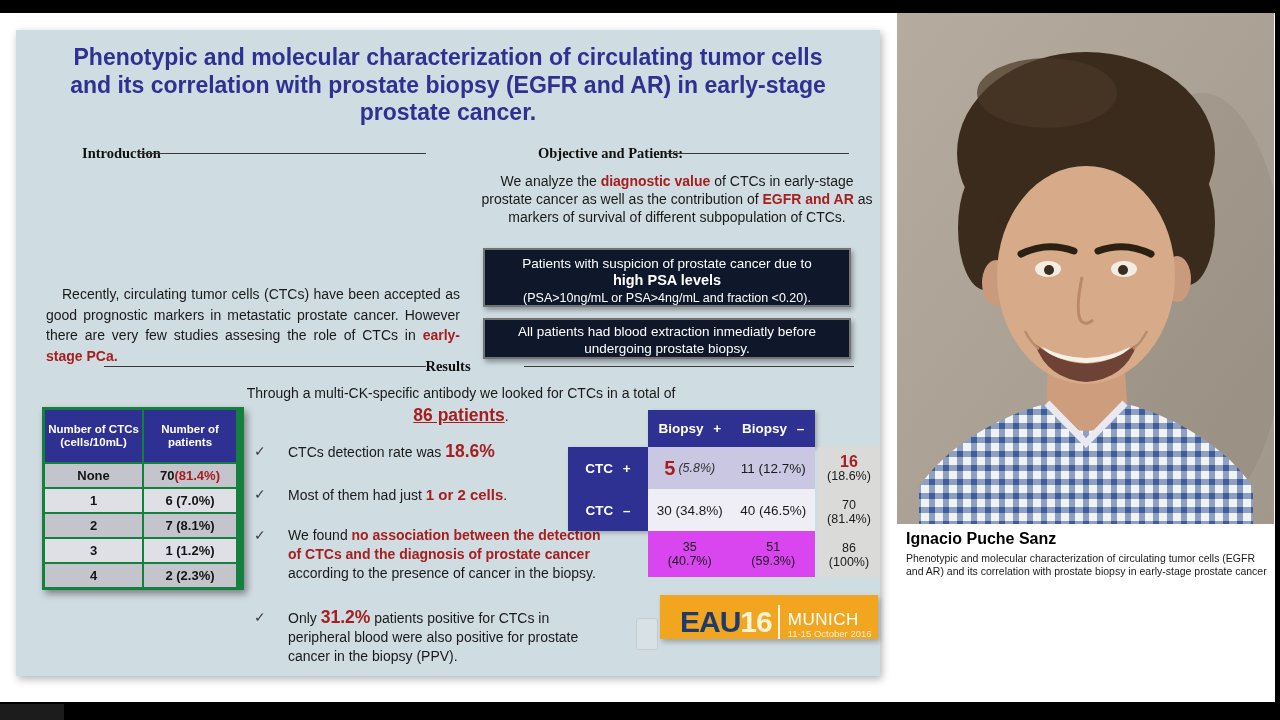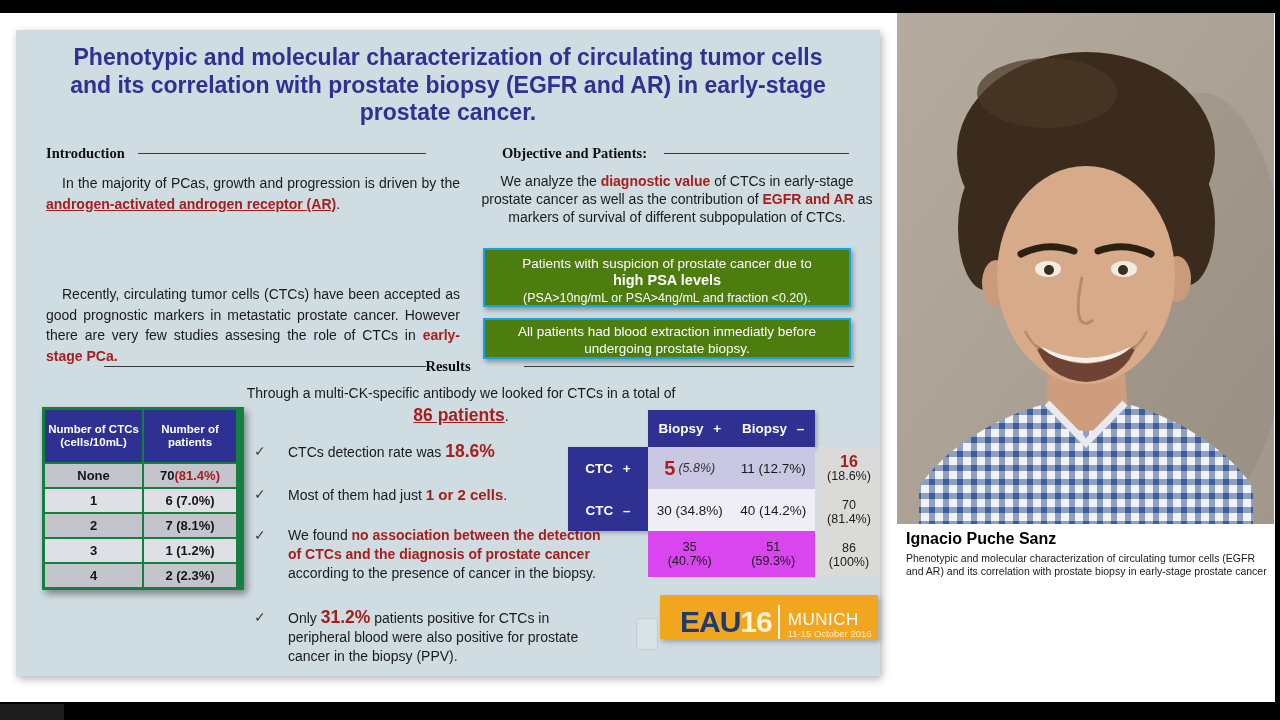--- a/index.html
+++ b/index.html
@@ -14,38 +14,38 @@
   
   .poster {
     position:absolute; left:16px; top:30px; width:864px; height:646px;
     background:#cfdce2; box-shadow:2px 3px 8px rgba(0,0,0,.3);
   }
   .poster * { position:absolute; }
   .title {
     left:40px; top:14px; width:784px; text-align:center;
     font-size:23px; font-weight:bold; color:#2e3192; line-height:27.5px;
   }
-  .sec-head { font-family:"Liberation Serif", serif; font-weight:bold; font-size:14.5px; color:#101010; }
+  .sec-head { font-family:"Liberation Serif", serif; font-weight:bold; font-size:14.5px; color:#101010;margin-left:36px; }
   .h-line { border-top:1.6px solid #3a3a3a; height:0; }
   .intro-head { left:30px; top:115px; }
   .line-intro { left:122px; top:123px; width:288px; }
   .obj-head  { left:486px; top:115px; }
   .line-obj  { left:648px; top:123px; width:185px; }
 
   .body-text { font-size:14px; color:#1a1a1a; }
   .p-intro1 { left:30px; top:143px; width:414px; line-height:20.5px; text-align:justify; text-indent:16px; }
   .p-intro2 { left:30px; top:212px; width:414px; line-height:20.5px; text-align:justify; text-indent:16px;margin-top:42px; }
   .p-obj    { left:462px; top:142px; width:398px; line-height:18px; text-align:center; font-size:14px; }
 
   .red-b { color:#a61e1e; font-weight:bold; }
   .red-b-u { color:#a61e1e; font-weight:bold; text-decoration:underline; }
   .red-big { color:#a61e1e; font-weight:bold; font-size:17.5px; }
 
   .blue-box {
-    background:#4d7c0f; border:2px solid #0ea5e9; color:#fff; text-align:center;
+    background:#0f172a; border:2px solid #737373; color:#fff; text-align:center;
     box-shadow:2px 3px 5px rgba(0,0,0,.35);
   }
   .box1 { left:467px; top:218px; width:364px; height:50px; padding-top:5px; font-size:13.5px; line-height:17px; }
   .box1 .psa { font-weight:bold; font-size:14.5px; }
   .box1 .small { font-size:12.5px;margin-top:24px; }
   .box2 { left:467px; top:288px; width:364px; height:33px; padding-top:4px; font-size:13.5px; line-height:16.5px; }
 
   .results-head { left:0; top:328px; width:864px; text-align:center; font-family:"Liberation Serif", serif; font-weight:bold; font-size:14.5px; color:#101010; }
   .line-res-l { left:88px;  top:336px; width:322px; }
   .line-res-r { left:508px; top:336px; width:330px; }
@@ -113,21 +113,20 @@
 <body>
 
 <div class="video-white">
 
   <div class="poster" style="left:16px; top:17px;">
     <div class="title">Phenotypic and molecular characterization of circulating tumor cells and its correlation with prostate biopsy (EGFR and AR) in early-stage prostate cancer.</div>
 
     <div class="sec-head intro-head">Introduction</div>
     <div class="h-line line-intro"></div>
 
-    <div class="body-text p-intro1"><span style="position:static">In the majority of PCas, growth and progression is driven by the </span><span class="red-b-u" style="position:static">androgen-activated androgen receptor (AR)</span><span style="position:static">.</span></div>
     <div class="body-text p-intro2"><span style="position:static">Recently, circulating tumor cells (CTCs) have been accepted as good prognostic markers in metastatic prostate cancer. However there are very few studies assesing the role of CTCs in </span><span class="red-b" style="position:static">early-stage PCa.</span></div>
 
     <div class="sec-head obj-head">Objective and Patients:</div>
     <div class="h-line line-obj"></div>
 
     <div class="body-text p-obj"><span style="position:static">We analyze the </span><span class="red-b" style="position:static">diagnostic value</span><span style="position:static"> of CTCs in early-stage prostate cancer as well as the contribution of </span><span class="red-b" style="position:static">EGFR and AR</span><span style="position:static"> as markers of survival of different subpopulation of CTCs.</span></div>
 
     <div class="blue-box box1">
       <span style="position:static">Patients with suspicion of prostate cancer due to</span><br>
       <span class="psa" style="position:static">high PSA levels</span><br>
@@ -201,21 +200,21 @@
     </div>
     <div class="m-row m-r1">
       <span class="cell">
           <span class="n5" style="position:static">5</span>
           <span class="pct-it" style="position:static">(5.8%)</span>
         </span>
       <span class="cell">11 (12.7%)</span>
     </div>
     <div class="m-row m-r2">
       <span class="cell">30 (34.8%)</span>
-      <span class="cell">40 (14.2%)</span>
+      <span class="cell">40 (46.5%)</span>
     </div>
     <div class="m-row m-tot-row">
       <span class="cell">
           <span style="position:static">35</span>
           <span style="position:static">(40.7%)</span>
         </span>
       <span class="cell">
           <span style="position:static">51</span>
           <span style="position:static">(59.3%)</span>
         </span>

